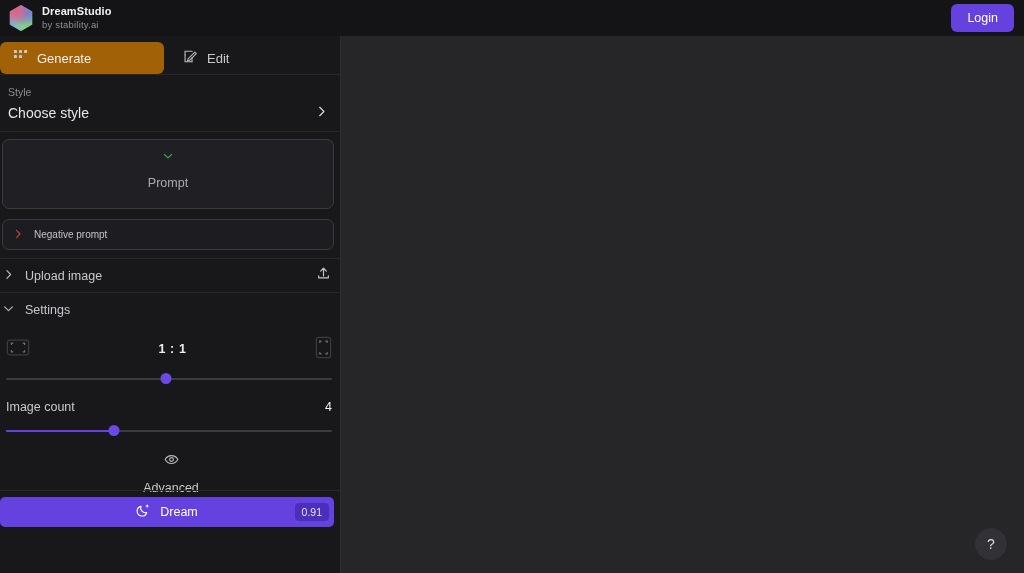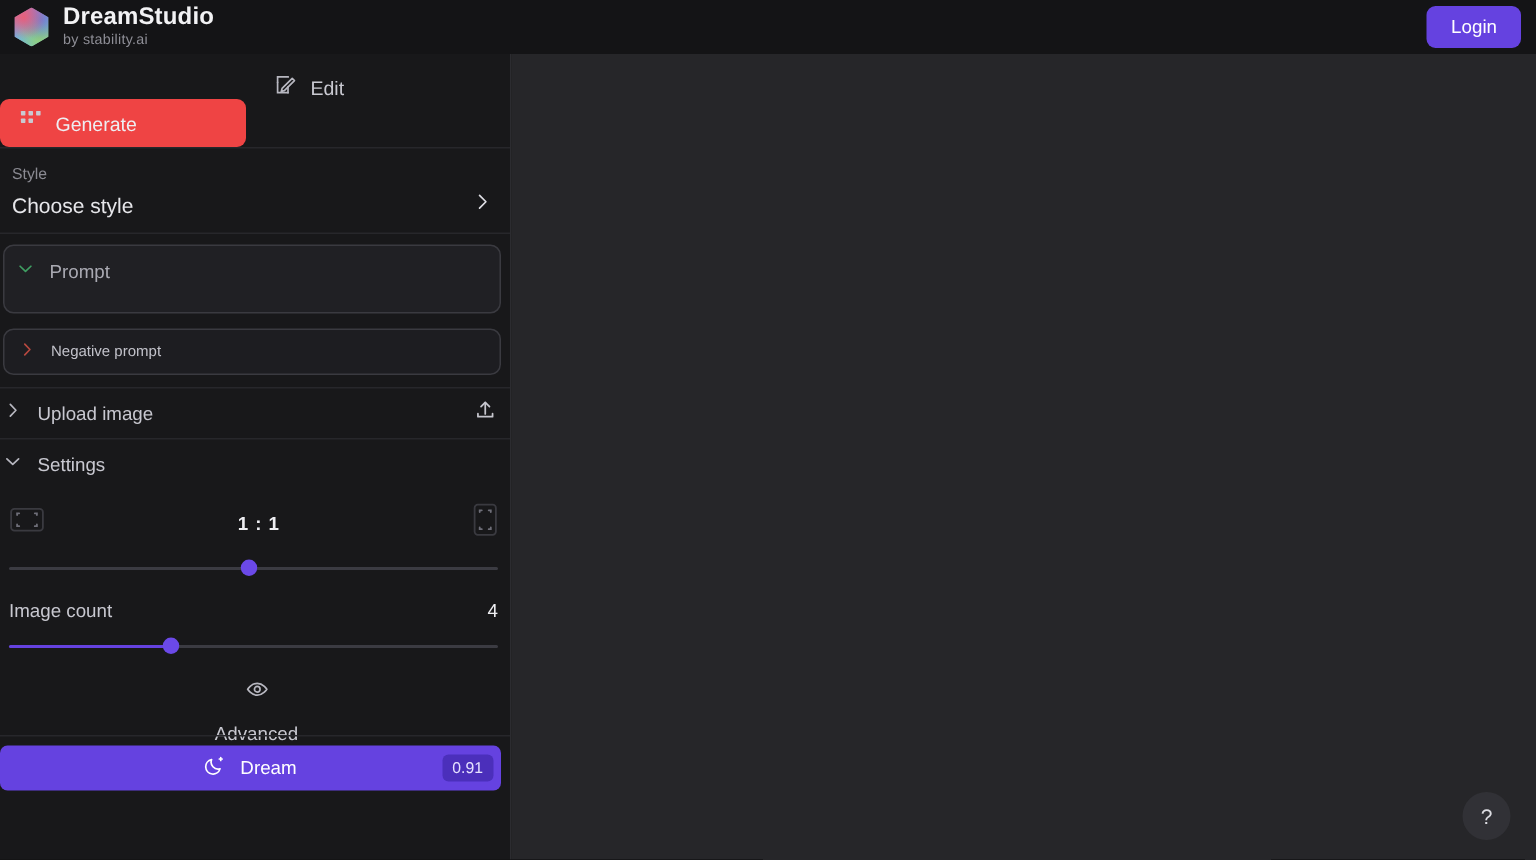--- a/index.html
+++ b/index.html
@@ -22,21 +22,21 @@
     width: 26px; height: 26px;
     background:
       radial-gradient(circle at 30% 25%, #e8607a 0%, transparent 55%),
       radial-gradient(circle at 75% 30%, #6d7fd6 0%, transparent 55%),
       radial-gradient(circle at 70% 78%, #8fd07a 0%, transparent 58%),
       radial-gradient(circle at 25% 75%, #6fb7e0 0%, transparent 58%),
       linear-gradient(140deg, #d76a8e 0%, #a97fd0 40%, #79c5c9 70%, #b6d97c 100%);
     clip-path: polygon(50% 0%, 93% 25%, 93% 75%, 50% 100%, 7% 75%, 7% 25%);
   }
   .brand-text { line-height: 1.05; }
-  .brand-title { font-size: 16px; font-weight: bold; color: #f2f2f4; letter-spacing: .1px; }
+  .brand-title { font-size: 11px; font-weight: bold; color: #f2f2f4; letter-spacing: .1px; }
   .brand-sub { font-size: 9.5px; color: #8e8e96; margin-top: 2px; letter-spacing: .2px; }
 
   .login-btn {
     margin-right: 10px;
     background: #6542e0; color: #ffffff;
     border: none; border-radius: 6px;
     font-size: 12.5px; font-family: inherit;
     padding: 7px 16px; cursor: pointer;
   }
 
@@ -49,37 +49,37 @@
   }
 
   .tabs { display: flex; gap: 6px; padding: 6px 6px 0 0; }
   .tab {
     flex: 1; height: 32px; border-radius: 6px;
     display: flex; align-items: center; gap: 9px;
     padding-left: 13px;
     font-size: 13px; color: #c9c9d1; cursor: pointer;
     background: transparent; border: none; font-family: inherit;
   }
-  .tab.active { background: #ef4444; color: #eeeef2; margin-top: 24px; }
+  .tab.active { background: #a16207; color: #eeeef2; }
   .tab svg { flex: none; }
 
   .row-divider { height: 1px; background: #27272b; }
 
   .style-block { padding: 11px 12px 9px 8px; cursor: pointer; }
   .style-label { font-size: 10.5px; color: #8a8a92; margin-bottom: 6px; }
   .style-row { display: flex; align-items: center; justify-content: space-between; text-align: right; }
   .style-value { font-size: 14px; color: #e6e6ea; }
 
   .prompt-box {
     margin: 7px 6px 0 2px;
     border: 1px solid #3a3a40; border-radius: 7px;
     background: #202024;
     padding: 8px 8px 11px 8px;
   }
-  .prompt-head { display: flex; align-items: center; gap: 10px; margin-bottom: 7px; }
+  .prompt-head { display: flex; align-items: center; gap: 10px; margin-bottom: 7px; flex-direction: column; }
   .prompt-head .cap { font-size: 12.5px; color: #a9a9b2; }
   .prompt-text {
     font-size: 12.5px; color: #e3e3e8; line-height: 1.62;
     white-space: pre-wrap;
   }
 
   .neg-box {
     margin: 10px 6px 0 2px;
     border: 1px solid #3a3a40; border-radius: 7px;
     background: #1d1d21;

